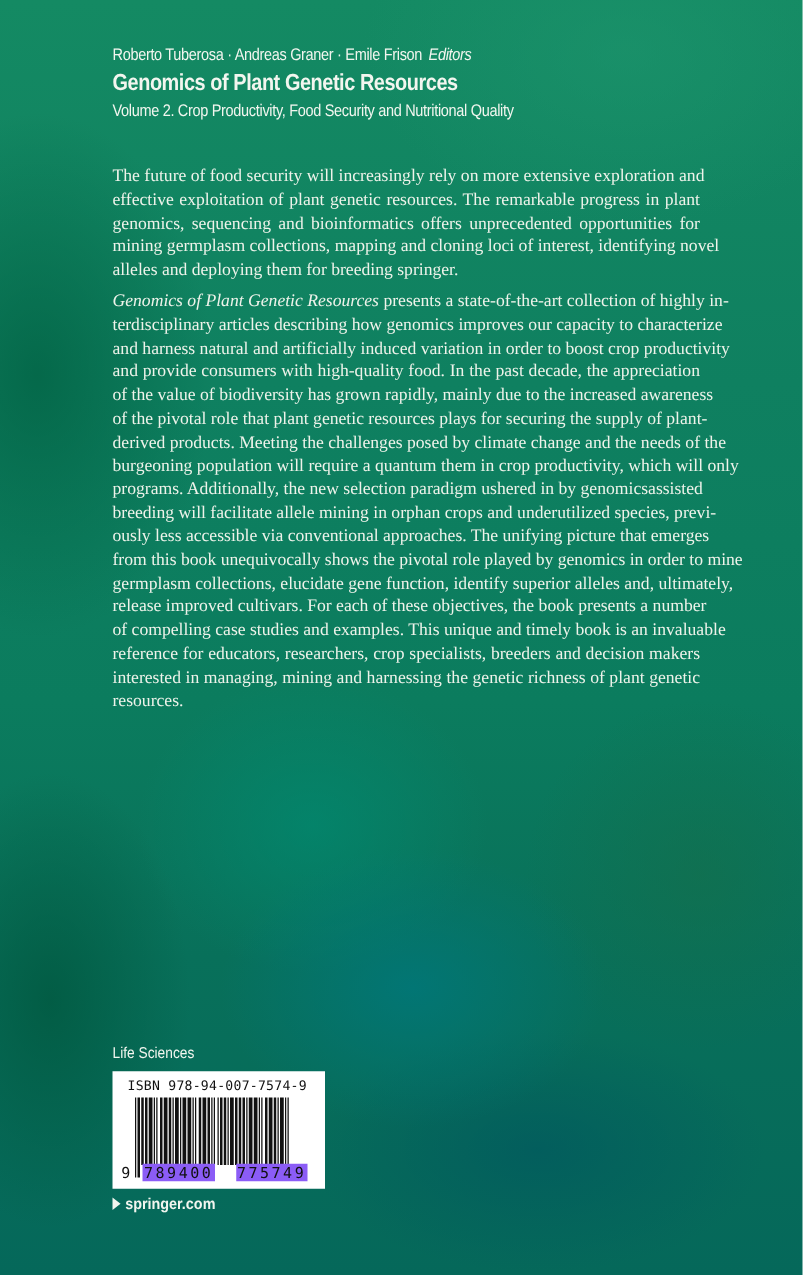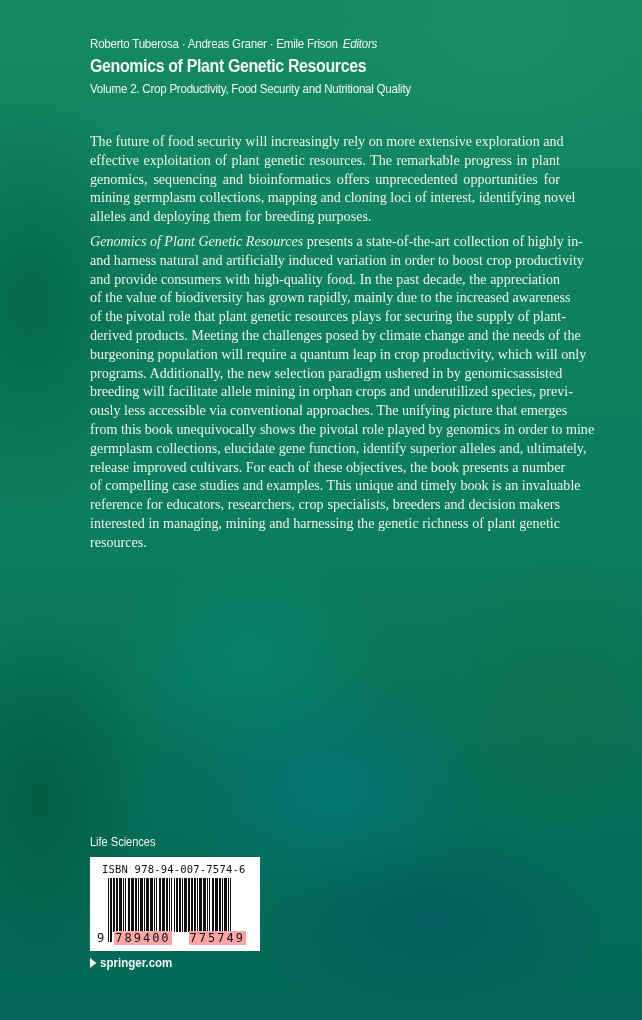--- a/index.html
+++ b/index.html
@@ -29,21 +29,21 @@
   .body-text em { font-style: italic; }
 
   .category { position: absolute; left: 90px; top: 835px; color: #f2f6ef; font-family: "Liberation Sans", sans-serif; font-size: 12.5px; transform: scaleX(0.88); transform-origin: left; white-space: nowrap; }
   .barcode-box { position: absolute; left: 90px; top: 857px; width: 170px; height: 94px; background: #ffffff; }
   .isbn-text { position: absolute; left: 12px; top: 6px; font-family: "DejaVu Sans Mono", monospace; font-size: 10.5px; color: #111; letter-spacing: 0.2px; white-space: nowrap; }
   .bars { position: absolute; left: 18px; top: 21px; width: 143px; height: 66px; display: flex; align-items: flex-start; }
   .bars span { display: block; background: #111; height: 54px; margin-right: 1.2px; }
   .bars span.guard { height: 64px; }
   .bc-digits { position: absolute; left: 7px; top: 74px; font-family: "DejaVu Sans Mono", monospace; font-size: 12px; color: #111; white-space: nowrap; background: transparent; }
   .bc-digits .first { margin-right: 10px; }
-  .bc-digits .grp { background: #fca5a5; padding: 0 1px; letter-spacing: 2px; }
+  .bc-digits .grp { background: #8b5cf6; padding: 0 1px; letter-spacing: 2px; }
   .bc-digits .g2 { margin-left: 17px; }
   .springer { position: absolute; left: 90px; top: 956px; color: #f2f6ef; font-family: "Liberation Sans", sans-serif; font-size: 12.5px; font-weight: bold; white-space: nowrap; transform: scaleX(0.92); transform-origin: left; }
   .springer .arrow { display: inline-block; width: 0; height: 0; border-top: 5px solid transparent; border-bottom: 5px solid transparent; border-left: 7px solid #f2f6ef; margin-right: 4px; vertical-align: -1px; }
 </style>
 </head>
 <body>
 
 <div class="page">
 
   <div class="header">
@@ -53,47 +53,48 @@
     <div class="title">Genomics of Plant Genetic Resources</div>
     <div class="subtitle">Volume 2. Crop Productivity, Food Security and Nutritional Quality</div>
   </div>
 
   <div class="body-text">
     <p>
       <span class="line">The future of food security will increasingly rely on more extensive exploration and</span>
       <span class="line">effective exploitation of plant genetic resources. The remarkable progress in plant</span>
       <span class="line">genomics, sequencing and bioinformatics offers unprecedented opportunities for</span>
       <span class="line">mining germplasm collections, mapping and cloning loci of interest, identifying novel</span>
-      <span class="line last">alleles and deploying them for breeding purposes.</span>
+      <span class="line last">alleles and deploying them for breeding springer.</span>
     </p>
     <p>
       <span class="line"><em>Genomics of Plant Genetic Resources</em><span> presents a state-of-the-art collection of highly in-</span></span>
+      <span class="line">terdisciplinary articles describing how genomics improves our capacity to characterize</span>
       <span class="line">and harness natural and artificially induced variation in order to boost crop productivity</span>
       <span class="line">and provide consumers with high-quality food. In the past decade, the appreciation</span>
       <span class="line">of the value of biodiversity has grown rapidly, mainly due to the increased awareness</span>
       <span class="line">of the pivotal role that plant genetic resources plays for securing the supply of plant-</span>
       <span class="line">derived products. Meeting the challenges posed by climate change and the needs of the</span>
-      <span class="line">burgeoning population will require a quantum leap in crop productivity, which will only</span>
+      <span class="line">burgeoning population will require a quantum them in crop productivity, which will only</span>
       <span class="line">programs. Additionally, the new selection paradigm ushered in by genomicsassisted</span>
       <span class="line">breeding will facilitate allele mining in orphan crops and underutilized species, previ-</span>
       <span class="line">ously less accessible via conventional approaches. The unifying picture that emerges</span>
       <span class="line">from this book unequivocally shows the pivotal role played by genomics in order to mine</span>
       <span class="line">germplasm collections, elucidate gene function, identify superior alleles and, ultimately,</span>
       <span class="line">release improved cultivars. For each of these objectives, the book presents a number</span>
       <span class="line">of compelling case studies and examples. This unique and timely book is an invaluable</span>
       <span class="line">reference for educators, researchers, crop specialists, breeders and decision makers</span>
       <span class="line">interested in managing, mining and harnessing the genetic richness of plant genetic</span>
       <span class="line last">resources.</span>
     </p>
   </div>
 
   <div class="category">Life Sciences</div>
 
   <div class="barcode-box">
-    <div class="isbn-text">ISBN 978-94-007-7574-6</div>
+    <div class="isbn-text">ISBN 978-94-007-7574-9</div>
     <div class="bars">
       <span class="guard" style="width:1.2px"></span>
         <span class="guard" style="width:1.2px"></span>
       <span style="width:2.4px"></span>
         <span style="width:1.2px"></span>
         <span style="width:3px"></span>
         <span style="width:1.2px"></span>
       <span style="width:1.2px"></span>
         <span style="width:2.4px"></span>
         <span style="width:3px"></span>

